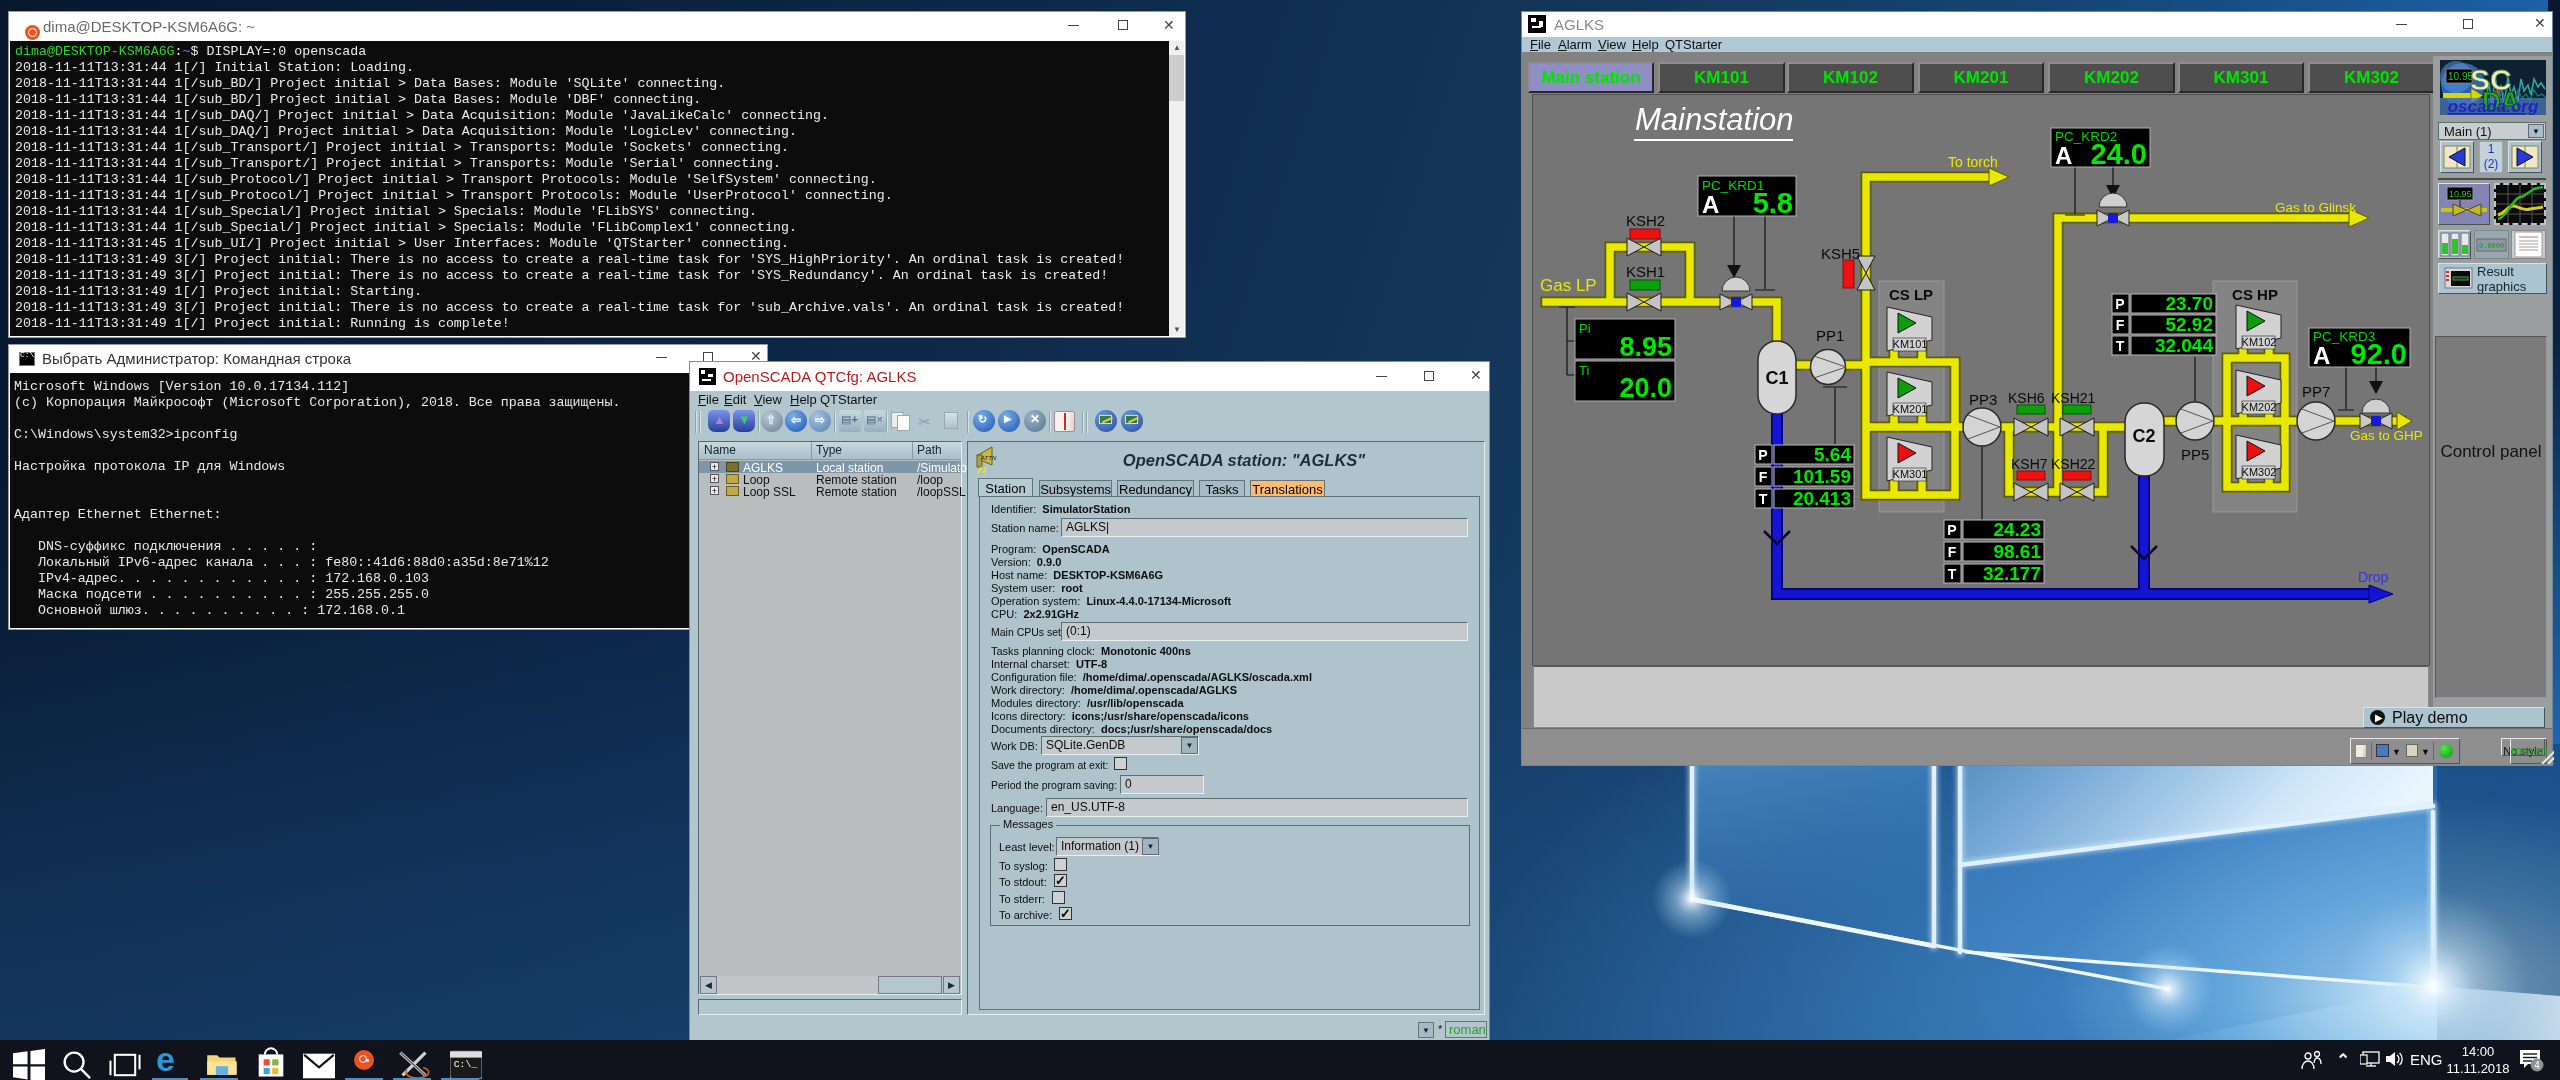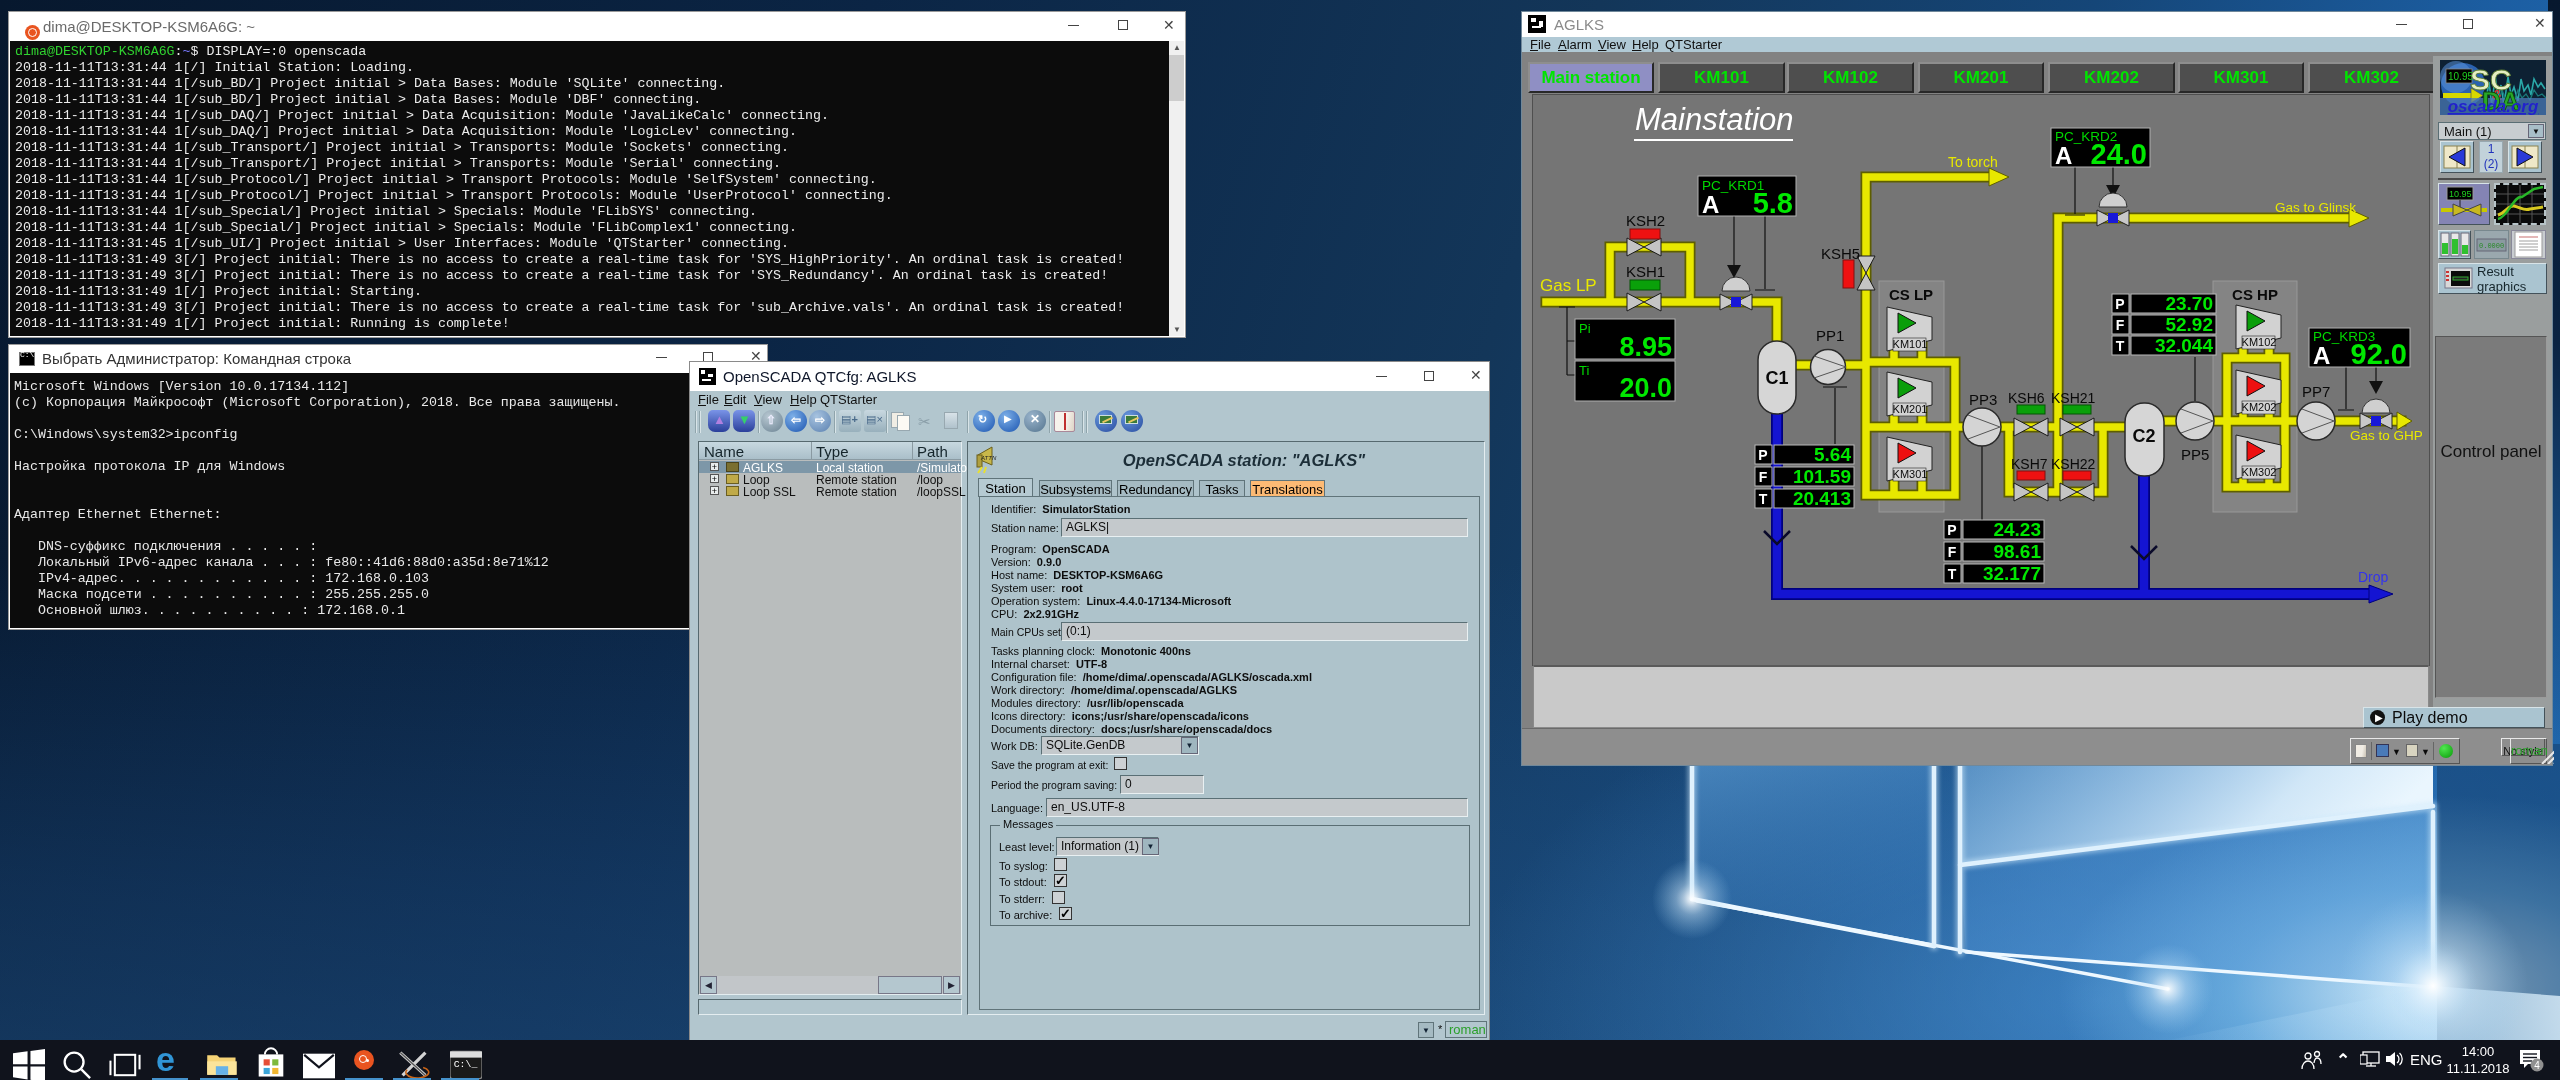--- a/index.html
+++ b/index.html
@@ -155,21 +155,21 @@
    IPv4-адрес. . . . . . . . . . . . : 172.168.0.103
    Маска подсети . . . . . . . . . . : 255.255.255.0
    Основной шлюз. . . . . . . . . . : 172.168.0.1</div>
 </div>
 <div id="qtcfg" class="win">
   <div style="position:absolute;left:0;top:0;width:799px;height:29px;background:#fff;"></div>
   <div style="position:absolute;left:9px;top:6px;width:17px;height:17px;background:#000;"></div>
   <div style="position:absolute;left:11px;top:8px;width:4px;height:4px;background:#fff;"></div>
   <div style="position:absolute;left:18px;top:12px;width:5px;height:3px;background:#fff;"></div>
   <div style="position:absolute;left:12px;top:17px;width:9px;height:2px;background:#fff;"></div>
-  <div style="position:absolute;left:33px;top:6px;font-size:15px;color:#0f172a;">OpenSCADA QTCfg: AGLKS</div>
+  <div style="position:absolute;left:33px;top:6px;font-size:15px;color:#b91c1c;">OpenSCADA QTCfg: AGLKS</div>
   <div style="position:absolute;left:686px;top:14px;width:11px;height:1px;background:#444;"></div>
   <div style="position:absolute;left:734px;top:9px;width:10px;height:10px;border:1px solid #444;"></div>
   <div style="position:absolute;left:780px;top:7px;font-size:14px;color:#444;line-height:12px;">✕</div>
 
   <div style="position:absolute;left:0;top:29px;width:799px;height:16px;background:#b2c6ce;font-size:13px;color:#111;">
     <span style="position:absolute;left:8px;top:1px;"><u>F</u>ile</span>
     <span style="position:absolute;left:34px;top:1px;"><u>E</u>dit</span>
     <span style="position:absolute;left:64px;top:1px;"><u>V</u>iew</span>
     <span style="position:absolute;left:100px;top:1px;"><u>H</u>elp</span>
     <span style="position:absolute;left:130px;top:1px;">QTStarter</span>
@@ -213,21 +213,21 @@
       <div class="tsep" style="left:396px;top:4px;"></div>
     <div class="ticn" style="left:405px;top:3px;background:radial-gradient(circle at 35% 30%,#6a9ade,#274a9e);"></div>
     <div style="position:absolute;left:409px;top:8px;width:13px;height:9px;background:#3a7a3a;border:1px solid #cdd;"></div>
     <div style="position:absolute;left:412px;top:12px;width:11px;height:2px;background:#e8c860;transform:rotate(-25deg);"></div>
     <div class="ticn" style="left:431px;top:3px;background:radial-gradient(circle at 35% 30%,#6a9ade,#274a9e);"></div>
     <div style="position:absolute;left:435px;top:8px;width:13px;height:9px;background:#3a7a3a;border:1px solid #cdd;"></div>
     <div style="position:absolute;left:438px;top:12px;width:11px;height:2px;background:#e8c860;transform:rotate(-25deg);"></div>
   </div>
 
   <div style="position:absolute;left:8px;top:79px;width:264px;height:554px;border-top:1px solid #56696f;border-left:1px solid #56696f;border-bottom:1px solid #e4edf0;border-right:1px solid #e4edf0;background:#b9bdbd;">
-    <div style="position:absolute;left:0;top:0;width:262px;height:18px;background:linear-gradient(#c7d8e0,#aabfc9);border-bottom:1px solid #8a9aa2;font-size:15px;color:#15252b;">
+    <div style="position:absolute;left:0;top:0;width:262px;height:18px;background:linear-gradient(#c7d8e0,#aabfc9);border-bottom:1px solid #8a9aa2;font-size:12px;color:#15252b;">
       <span style="position:absolute;left:5px;top:1px;">Name</span>
       <span style="position:absolute;left:117px;top:1px;">Type</span>
       <span style="position:absolute;left:218px;top:1px;">Path</span>
       <div style="position:absolute;left:112px;top:0;width:1px;height:18px;background:#8a9aa2;"></div>
       <div style="position:absolute;left:213px;top:0;width:1px;height:18px;background:#8a9aa2;"></div>
     </div>
     <div style="position:absolute;left:0;top:19px;width:262px;height:12px;background:#7d97a8;color:#fff;font-size:12px;">
       <span style="position:absolute;left:44px;top:0;">AGLKS</span>
         <span style="position:absolute;left:117px;top:0;">Local station</span>
         <span style="position:absolute;left:218px;top:0;">/Simulator</span>

